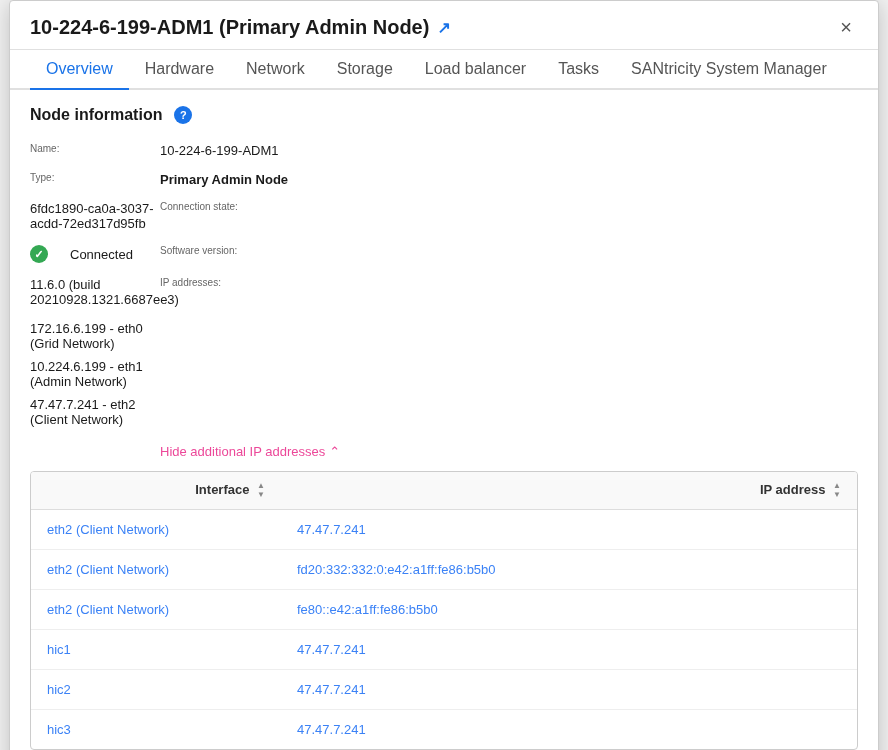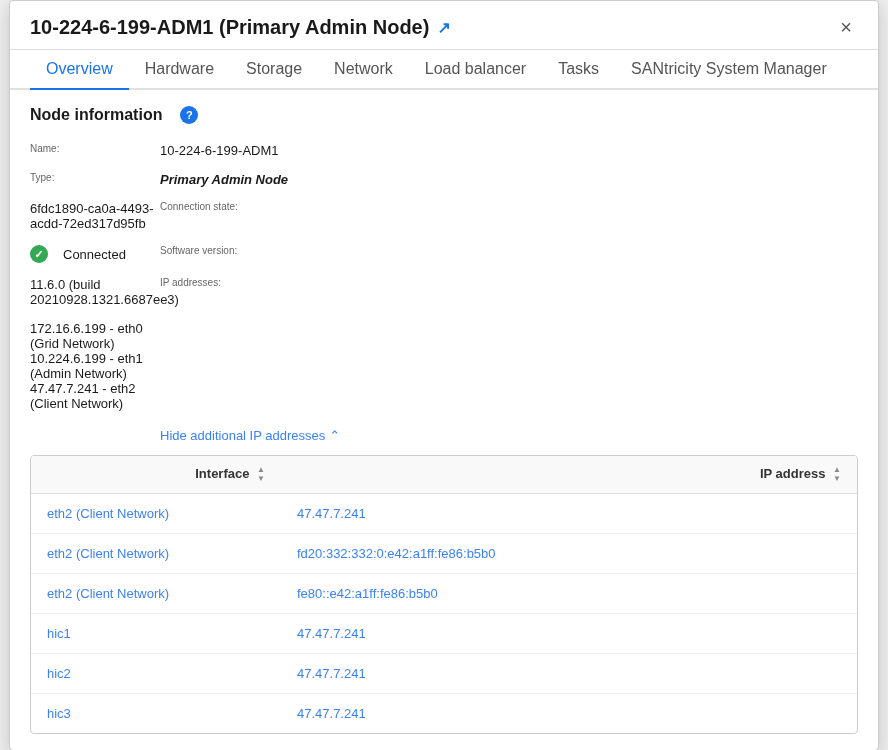--- a/index.html
+++ b/index.html
@@ -73,21 +73,21 @@
     }
     .content {
       padding: 16px 20px;
     }
     .section-title {
       font-size: 16px;
       font-weight: 600;
       color: #1a1a1a;
       display: flex;
       align-items: center;
-      gap: 18px;
+      gap: 12px;
       margin-bottom: 16px;
     }
     .help-icon {
       display: inline-flex;
       align-items: center;
       justify-content: center;
       width: 18px;
       height: 18px;
       border-radius: 50%;
       background: #1a73e8;
@@ -107,53 +107,52 @@
       font-size: 10px;
       padding: 3px 0;
     }
     .info-value {
       color: #1a1a1a;
       font-size: 13px;
       padding: 3px 0;
     }
     .info-value.bold {
       font-weight: 600;
-      font-style: italic;
     }
     .connection-status {
       display: flex;
       align-items: center;
-      gap: 15px;
+      gap: 22px;
     }
     .status-dot {
       width: 18px;
       height: 18px;
       border-radius: 50%;
       background: #34a853;
       display: flex;
       align-items: center;
       justify-content: center;
     }
     .status-dot::after {
       content: '✓';
       color: white;
       font-size: 11px;
       font-weight: bold;
     }
     .ip-list {
       display: flex;
       flex-direction: column;
-      gap: 0;
+      gap: 8px;
     }
     .ip-entry {
       font-size: 13px;
       color: #1a1a1a;
     }
     .hide-link {
-      color: #3b82f6;
+      color: #ec4899;
       cursor: pointer;
       font-size: 13px;
       display: inline-flex;
       align-items: center;
       gap: 4px;
       margin-top: 10px;
       margin-bottom: 12px;
       text-decoration: none;
       justify-content: flex-end;
     }
@@ -231,42 +230,42 @@
     <div class="modal-title">
       <span>10-224-6-199-ADM1 (Primary Admin Node)</span>
       <span class="external-link-icon">↗</span>
     </div>
     <button class="close-btn">×</button>
   </div>
 
   <div class="tabs">
     <div class="tab active">Overview</div>
     <div class="tab">Hardware</div>
+    <div class="tab">Network</div>
     <div class="tab">Storage</div>
-    <div class="tab">Network</div>
     <div class="tab">Load balancer</div>
     <div class="tab">Tasks</div>
     <div class="tab">SANtricity System Manager</div>
   </div>
 
   <div class="content">
     <div class="section-title">
       <span>Node information</span>
       <span class="help-icon">?</span>
     </div>
 
     <div class="info-grid">
 
       <div class="info-label">Name:</div>
       <div class="info-value">10-224-6-199-ADM1</div>
 
       <div class="info-label">Type:</div>
       <div class="info-value bold">Primary Admin Node</div>
 
-      <div class="info-value">6fdc1890-ca0a-4493-acdd-72ed317d95fb</div>
+      <div class="info-value">6fdc1890-ca0a-3037-acdd-72ed317d95fb</div>
 
       <div class="info-label">Connection state:</div>
       <div class="info-value">
         <div class="connection-status">
           <div class="status-dot"></div>
           <span>Connected</span>
         </div>
       </div>
 
       <div class="info-label">Software version:</div>

